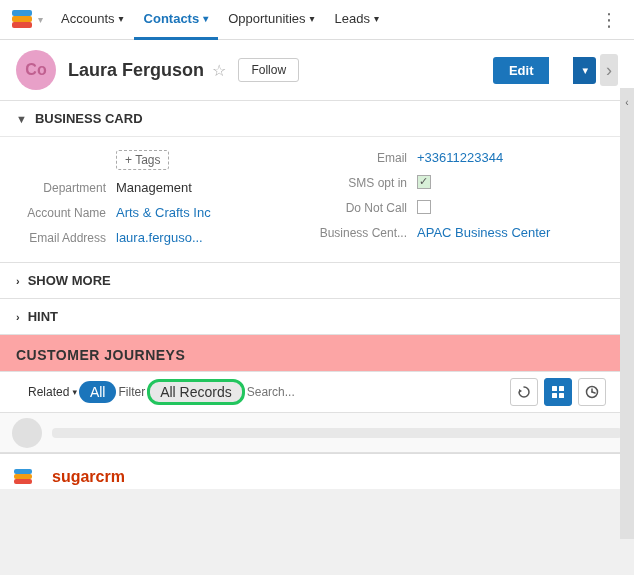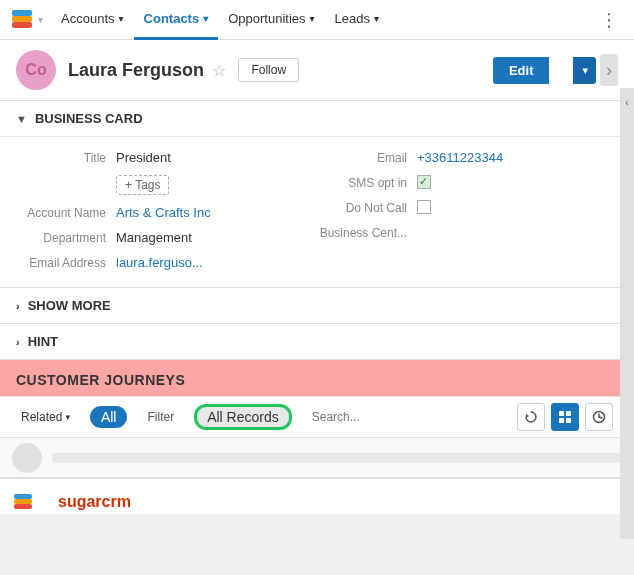--- a/index.html
+++ b/index.html
@@ -77,22 +77,22 @@
     .collapsible-section .chevron { margin-right: 8px; font-size: 11px; }
 
     
     .customer-journeys-header {
       background: #fca5a5; padding: 12px 16px 8px; border-bottom: 1px solid #e0e0e0;
       font-size: 14px; font-weight: bold; color: #333; text-transform: uppercase; letter-spacing: 0.5px;
     }
 
     
     .filter-bar {
-      background: #fff; display: flex; align-items: center; padding: 6px 21px;
-      border-bottom: 1px solid #e0e0e0; gap: 20px;
+      background: #fff; display: flex; align-items: center; padding: 6px 28px;
+      border-bottom: 1px solid #e0e0e0; gap: 2px;
     }
     .filter-dropdown {
       display: inline-flex; align-items: center; font-size: 12px; color: #333;
       cursor: pointer; border: none; background: transparent;
     }
     .filter-dropdown .arrow { font-size: 9px; margin-left: 3px; }
     .pill {
       padding: 2px 10px; border-radius: 12px; font-size: 14px; cursor: pointer;
       border: 1px solid transparent;
     }
@@ -109,21 +109,21 @@
       cursor: pointer; border: 1px solid #ccc; border-radius: 3px; background: #fff; color: #555;
       font-size: 14px;
     }
     .filter-icon-btn.active { background: #1b75bb; color: #fff; border-color: #1b75bb; }
 
     
     .sugarcrm-footer {
       background: #fff; border-top: 1px solid #ddd; padding: 8px 12px;
       display: flex; align-items: center; height: 36px;
     }
-    .sugar-logo { display: flex; align-items: center; gap: 24px; margin-top: 11px; }
+    .sugar-logo { display: flex; align-items: center; gap: 18px; margin-top: 11px; }
     .sugar-logo-text { font-size: 16px; font-weight: bold; color: #cc3300; }
 
     
     .scroll-area::-webkit-scrollbar { width: 8px; }
     .scroll-area::-webkit-scrollbar-track { background: #f0f0f0; }
     .scroll-area::-webkit-scrollbar-thumb { background: #ccc; border-radius: 4px; }
 
     .right-edge-indicator {
       position: absolute; right: 0; top: 88px; bottom: 36px;
       width: 14px; background: #e0e0e0; display: flex; flex-direction: column;
@@ -187,56 +187,53 @@
     <div class="section">
       <div class="section-header">
         <span class="chevron">▼</span>
         <span>BUSINESS CARD</span>
       </div>
 
       <div style="display:flex; padding: 8px 16px 12px;">
 
         <div style="flex:1;">
           <div class="field-row">
-            <span class="field-label">Title</span>
-            <span class="field-value">President</span>
-          </div>
-          <div class="field-row">
             <span class="field-label"></span>
             <button class="tags-btn">+ Tags</button>
           </div>
           <div class="field-row">
+            <span class="field-label">Department</span>
+            <span class="field-value">Management</span>
+          </div>
+          <div class="field-row">
             <span class="field-label">Account Name</span>
             <span class="field-value link">Arts &amp; Crafts Inc</span>
           </div>
           <div class="field-row">
-            <span class="field-label">Department</span>
-            <span class="field-value">Management</span>
-          </div>
-          <div class="field-row">
             <span class="field-label">Email Address</span>
             <span class="field-value link">laura.ferguso...</span>
           </div>
         </div>
 
         <div style="flex:1;">
           <div class="field-row">
             <span class="field-label">Email</span>
             <span class="field-value link">+33611223344</span>
           </div>
           <div class="field-row">
             <span class="field-label">SMS opt in</span>
             <span class="checkbox-check"></span>
           </div>
           <div class="field-row">
             <span class="field-label">Do Not Call</span>
             <span class="checkbox-empty"></span>
           </div>
           <div class="field-row">
             <span class="field-label">Business Cent...</span>
+            <span class="field-value link">APAC Business Center</span>
           </div>
         </div>
       </div>
     </div>
 
     <div class="collapsible-section">
       <span class="chevron">›</span>
       <span>SHOW MORE</span>
     </div>
 

